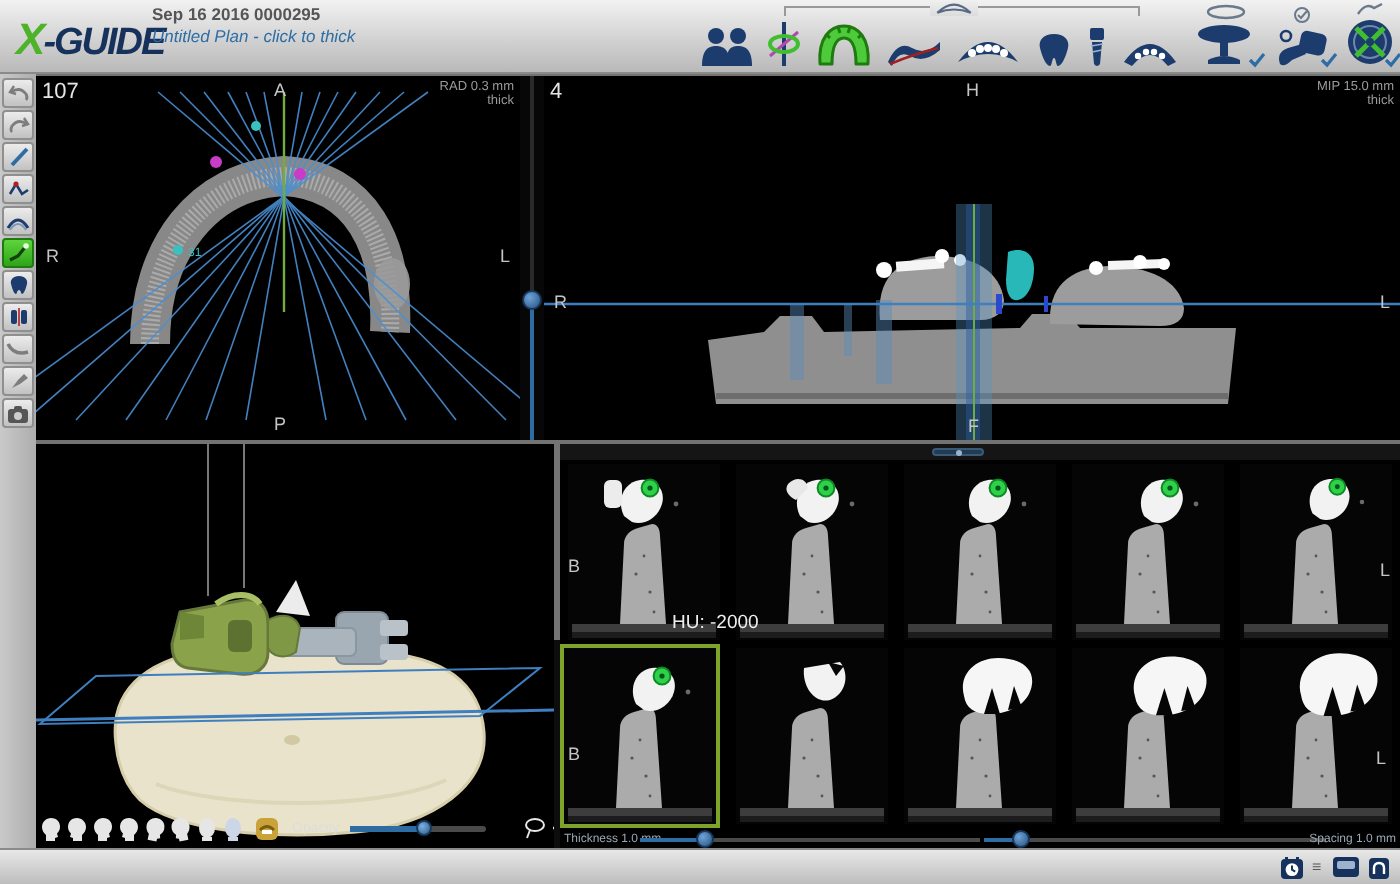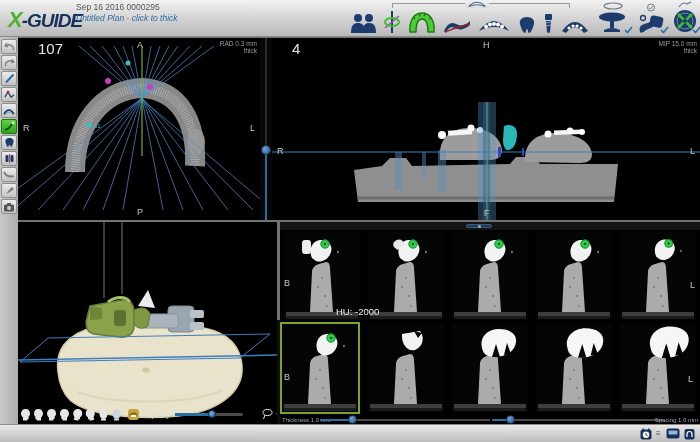--- a/index.html
+++ b/index.html
@@ -9,21 +9,21 @@
 
   
   .header { position:absolute; left:0; top:0; width:700px; height:37px;
     background:linear-gradient(#f2f2f2,#cfcfcf 60%,#b9b9b9); border-bottom:1px solid #8a8a8a; z-index:5; }
   .logo { position:absolute; left:8px; top:7px; font-style:italic; font-weight:bold;
     font-size:19px; letter-spacing:-1px; }
   .logo .lx { color:#4db32a; font-size:22px; }
   .logo .lg { color:#16325c; }
   .titleblock { position:absolute; left:76px; top:2px; line-height:11px; }
   .tb-title { font-size:11px; font-weight:bold; color:#222; }
-  .tb-sub { font-size:8.5px; color:#555; }
+  .tb-sub { font-size:8.5px; color:#555;font-weight:bold; }
   .tb-plan { font-size:8.5px; color:#2e6da4; font-style:italic; }
   .toolbar { position:absolute; right:2px; top:1px; height:35px; display:flex;
     align-items:flex-end; gap:6px; padding-bottom:2px; }
   .tbtn { background:transparent; border:none; display:flex; flex-direction:column;
     align-items:center; justify-content:flex-end; position:relative; cursor:pointer; }
   .bracket { position:absolute; left:392px; top:3px; width:178px; height:5px;
     border-top:1px solid #999; border-left:1px solid #999; border-right:1px solid #999; z-index:1; }
   .bracket svg { position:absolute; left:72px; top:-5px; background:linear-gradient(#f2f2f2,#dcdcdc); padding:0 2px; }
   .chk { position:absolute; right:-3px; bottom:0; }
 
@@ -37,21 +37,21 @@
   .sbtn.active { background:linear-gradient(#5ed43c,#2fa31a); border-color:#1f7a10; }
 
   
   .vp { position:absolute; background:#000; overflow:hidden; }
   .vp-axial   { left:18px;  top:38px;  width:242px; height:182px; }
   .vsliderbox { position:absolute; left:260px; top:38px; width:12px; height:182px; background:#070707; }
   .vp-lateral { left:272px; top:38px;  width:428px; height:182px; }
   .vp-3d      { left:18px;  top:222px; width:259px; height:202px; }
   .vp-slices  { left:280px; top:222px; width:420px; height:202px; }
   .vplabel { position:absolute; color:#c5c5c5; font-size:9px; z-index:3; }
-  .vpid { position:absolute; left:20px; top:2px; color:#e5e5e5; font-size:15px; z-index:3; }
+  .vpid { position:absolute; left:3px; top:2px; color:#e5e5e5; font-size:11px; z-index:3; }
   .vpmode { position:absolute; right:3px; top:2px; color:#9a9a9a; font-size:6.5px;
     text-align:right; line-height:7px; z-index:3; }
 
   
   .vtrack { position:absolute; left:5px; top:0; width:2px; height:182px; background:#2a2a2a; }
   .vfill  { position:absolute; left:5px; top:112px; width:2px; height:70px; background:#2e6da4; }
   .vhandle{ position:absolute; left:1px; top:107px; width:10px; height:10px; border-radius:50%;
     background:radial-gradient(circle at 35% 35%, #6fa3d8, #24527f); border:1px solid #16365a; cursor:pointer; }
 
   

